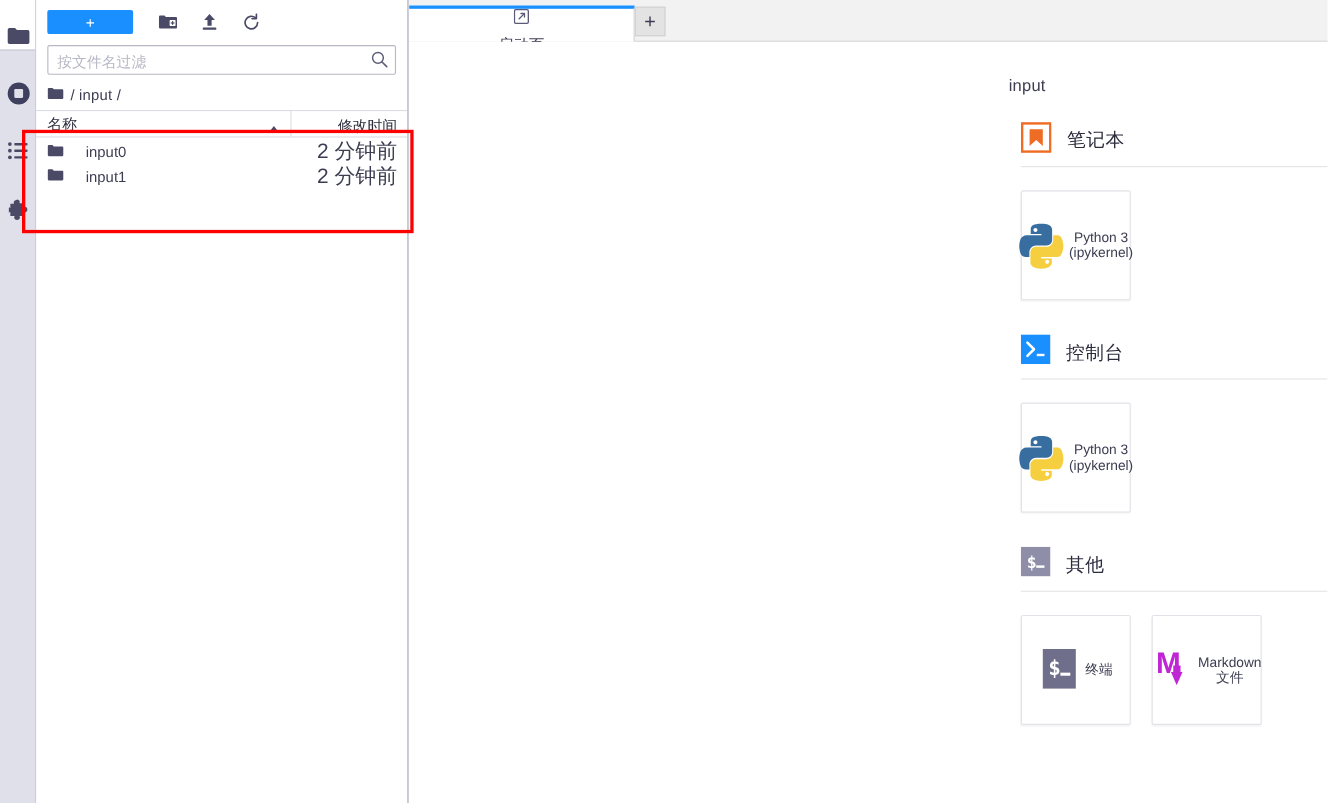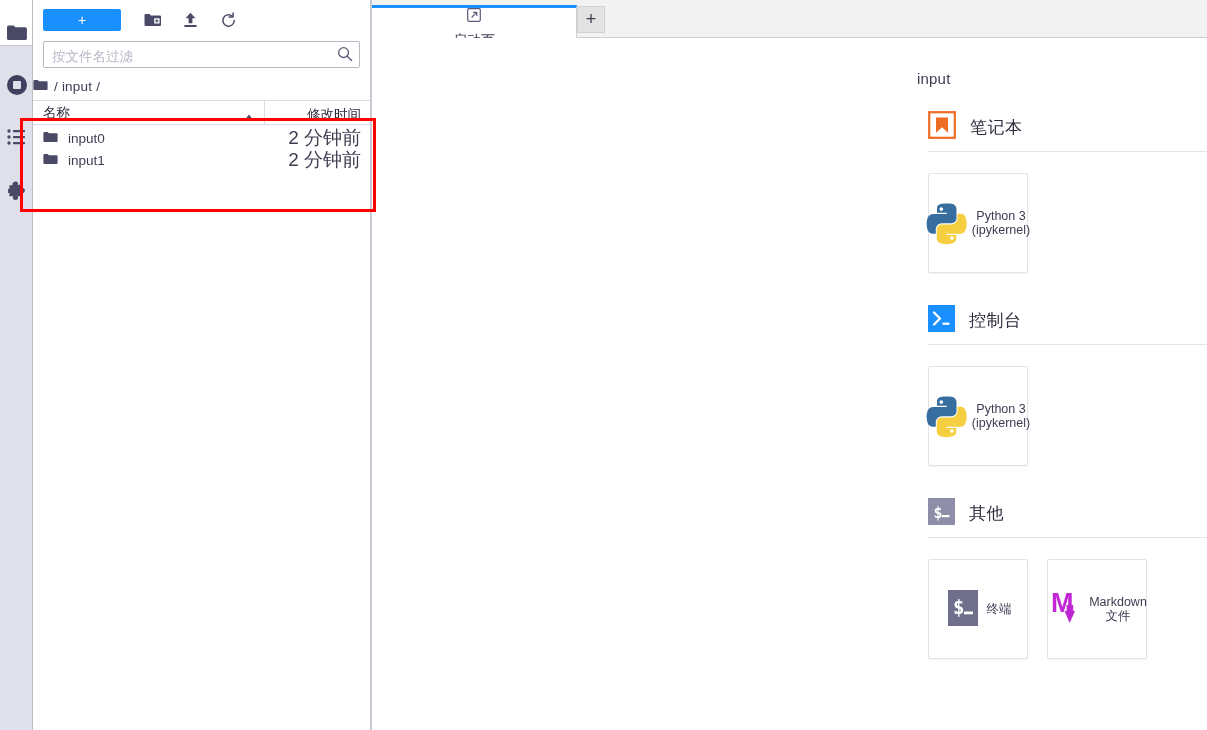--- a/index.html
+++ b/index.html
@@ -122,21 +122,21 @@
     position: absolute;
     right: 7px;
     top: 5px;
     pointer-events: none;
   }
 
   .fb-breadcrumb {
     height: 27px;
     display: flex;
     align-items: center;
-    padding: 0 0;
+    padding: 0 10px;
     margin-top: 5px;
     font-size: 13.5px;
     color: #3d3d52;
     gap: 6px;
   }
   .fb-breadcrumb .crumb-text { letter-spacing: 0.2px; }
 
   .fb-header {
     display: flex;
     height: 25px;
@@ -176,21 +176,21 @@
     align-items: center;
     height: 22px;
     font-size: 13.5px;
     color: #3d3d52;
     cursor: pointer;
     padding-left: 10px;
   }
   .fb-row .rname {
     display: flex;
     align-items: center;
-    gap: 10px;
+    gap: 20px;
     flex: 1 1 auto;
     text-align: center;
   }
   .fb-row .rmod {
     flex: 0 0 105px;
     text-align: right;
     padding-right: 9px;
     font-size: 19px;
   }
 

